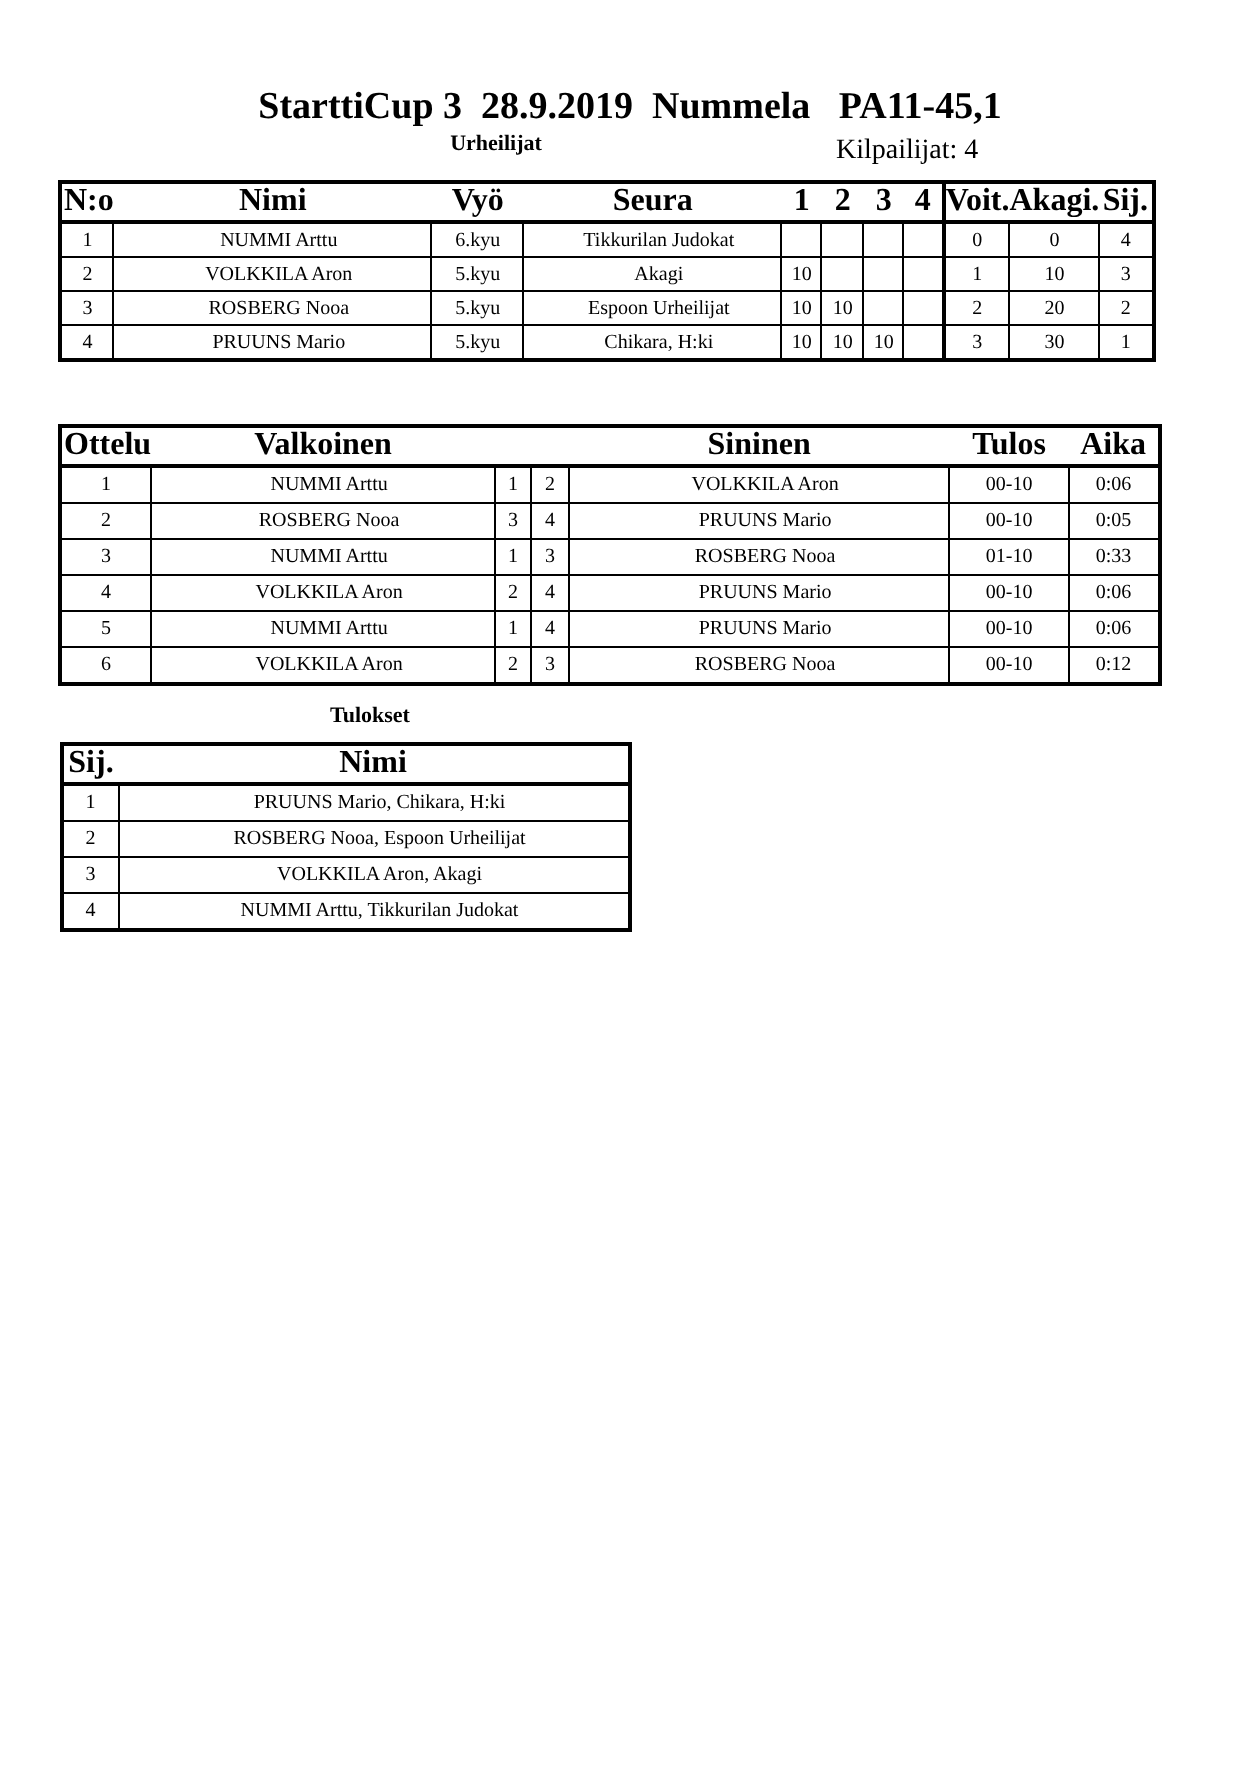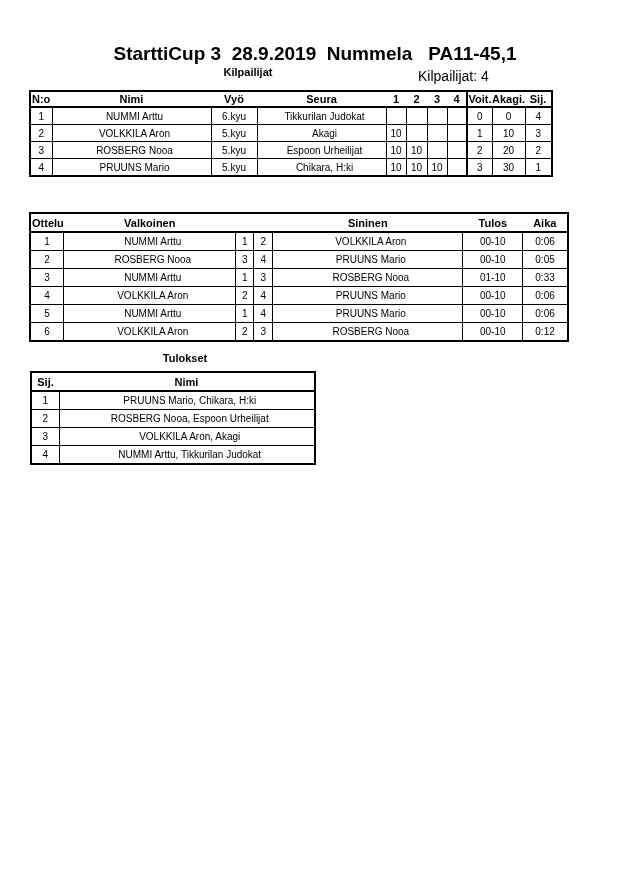--- a/index.html
+++ b/index.html
@@ -1,27 +1,27 @@
 <!DOCTYPE html>
 <html><head>
 <meta charset="utf-8">
 <style>
   html,body{margin:0;padding:0;background:#fff;}
   .page{position:relative;width:630px;height:891px;background:#ffffff;
-        font-family:Liberation Sans, sans-serif;color:#000;overflow:hidden;}
+        font-family:Liberation Serif, serif;color:#000;overflow:hidden;}
   .title{position:absolute;top:43px;left:0;width:630px;text-align:center;
          font-weight:bold;font-size:19px;white-space:pre;letter-spacing:0px;}
   .lbl{position:absolute;font-weight:bold;font-size:11px;text-align:center;}
   .lbl-kilpailijat{top:66px;left:0;width:496px;}
   .lbl-ottelut{top:195px;left:0;width:566px;}
   .lbl-tulokset{top:352px;left:0;width:330px;padding-left:20px;}
   .count{position:absolute;top:68px;left:418px;width:200px;text-align:left;font-size:14px;}
   table.t{position:absolute;border-collapse:collapse;table-layout:fixed;
           border:2px solid #000;background:#fff;}
-  table.t th{font-size:11px;font-weight:bold;padding:0;border:0;
+  table.t th{font-size:16px;font-weight:bold;padding:0;border:0;
              border-bottom:2px solid #000;white-space:nowrap;text-align:center;}
   table.t td{font-size:10px;border:1px solid #000;padding:0;text-align:center;
              white-space:nowrap;overflow:hidden;vertical-align:middle;}
   .t1{left:29px;top:90px;}
   .t1 th{height:14px;}
   .t1 td{height:16px;}
   .t2{left:29px;top:212px;}
   .t2 th{height:17px;margin-top:44px;}
   .t2 td{height:17px;}
   .t3{left:30px;top:371px;}
@@ -30,21 +30,21 @@
   .al{text-align:left !important;padding-left:1px !important;}
   .pl{text-align:right;padding-left:6px !important;}
   th.bl,td.bl{border-left:2px solid #000 !important;margin-top:32px;}
 </style>
 </head>
 <body>
 
 <div class="page">
 
   <div class="title">StarttiCup 3  28.9.2019  Nummela   PA11-45,1</div>
-  <div class="lbl lbl-kilpailijat">Kilpailijat</div>
+  <div class="lbl lbl-kilpailijat">Urheilijat</div>
   <div class="count">Kilpailijat: 4</div>
 
   <table class="t t1">
     <colgroup>
       <col style="width:22px">
         <col style="width:159px">
         <col style="width:46px">
         <col style="width:129px">
       <col style="width:20px">
         <col style="width:21px">

